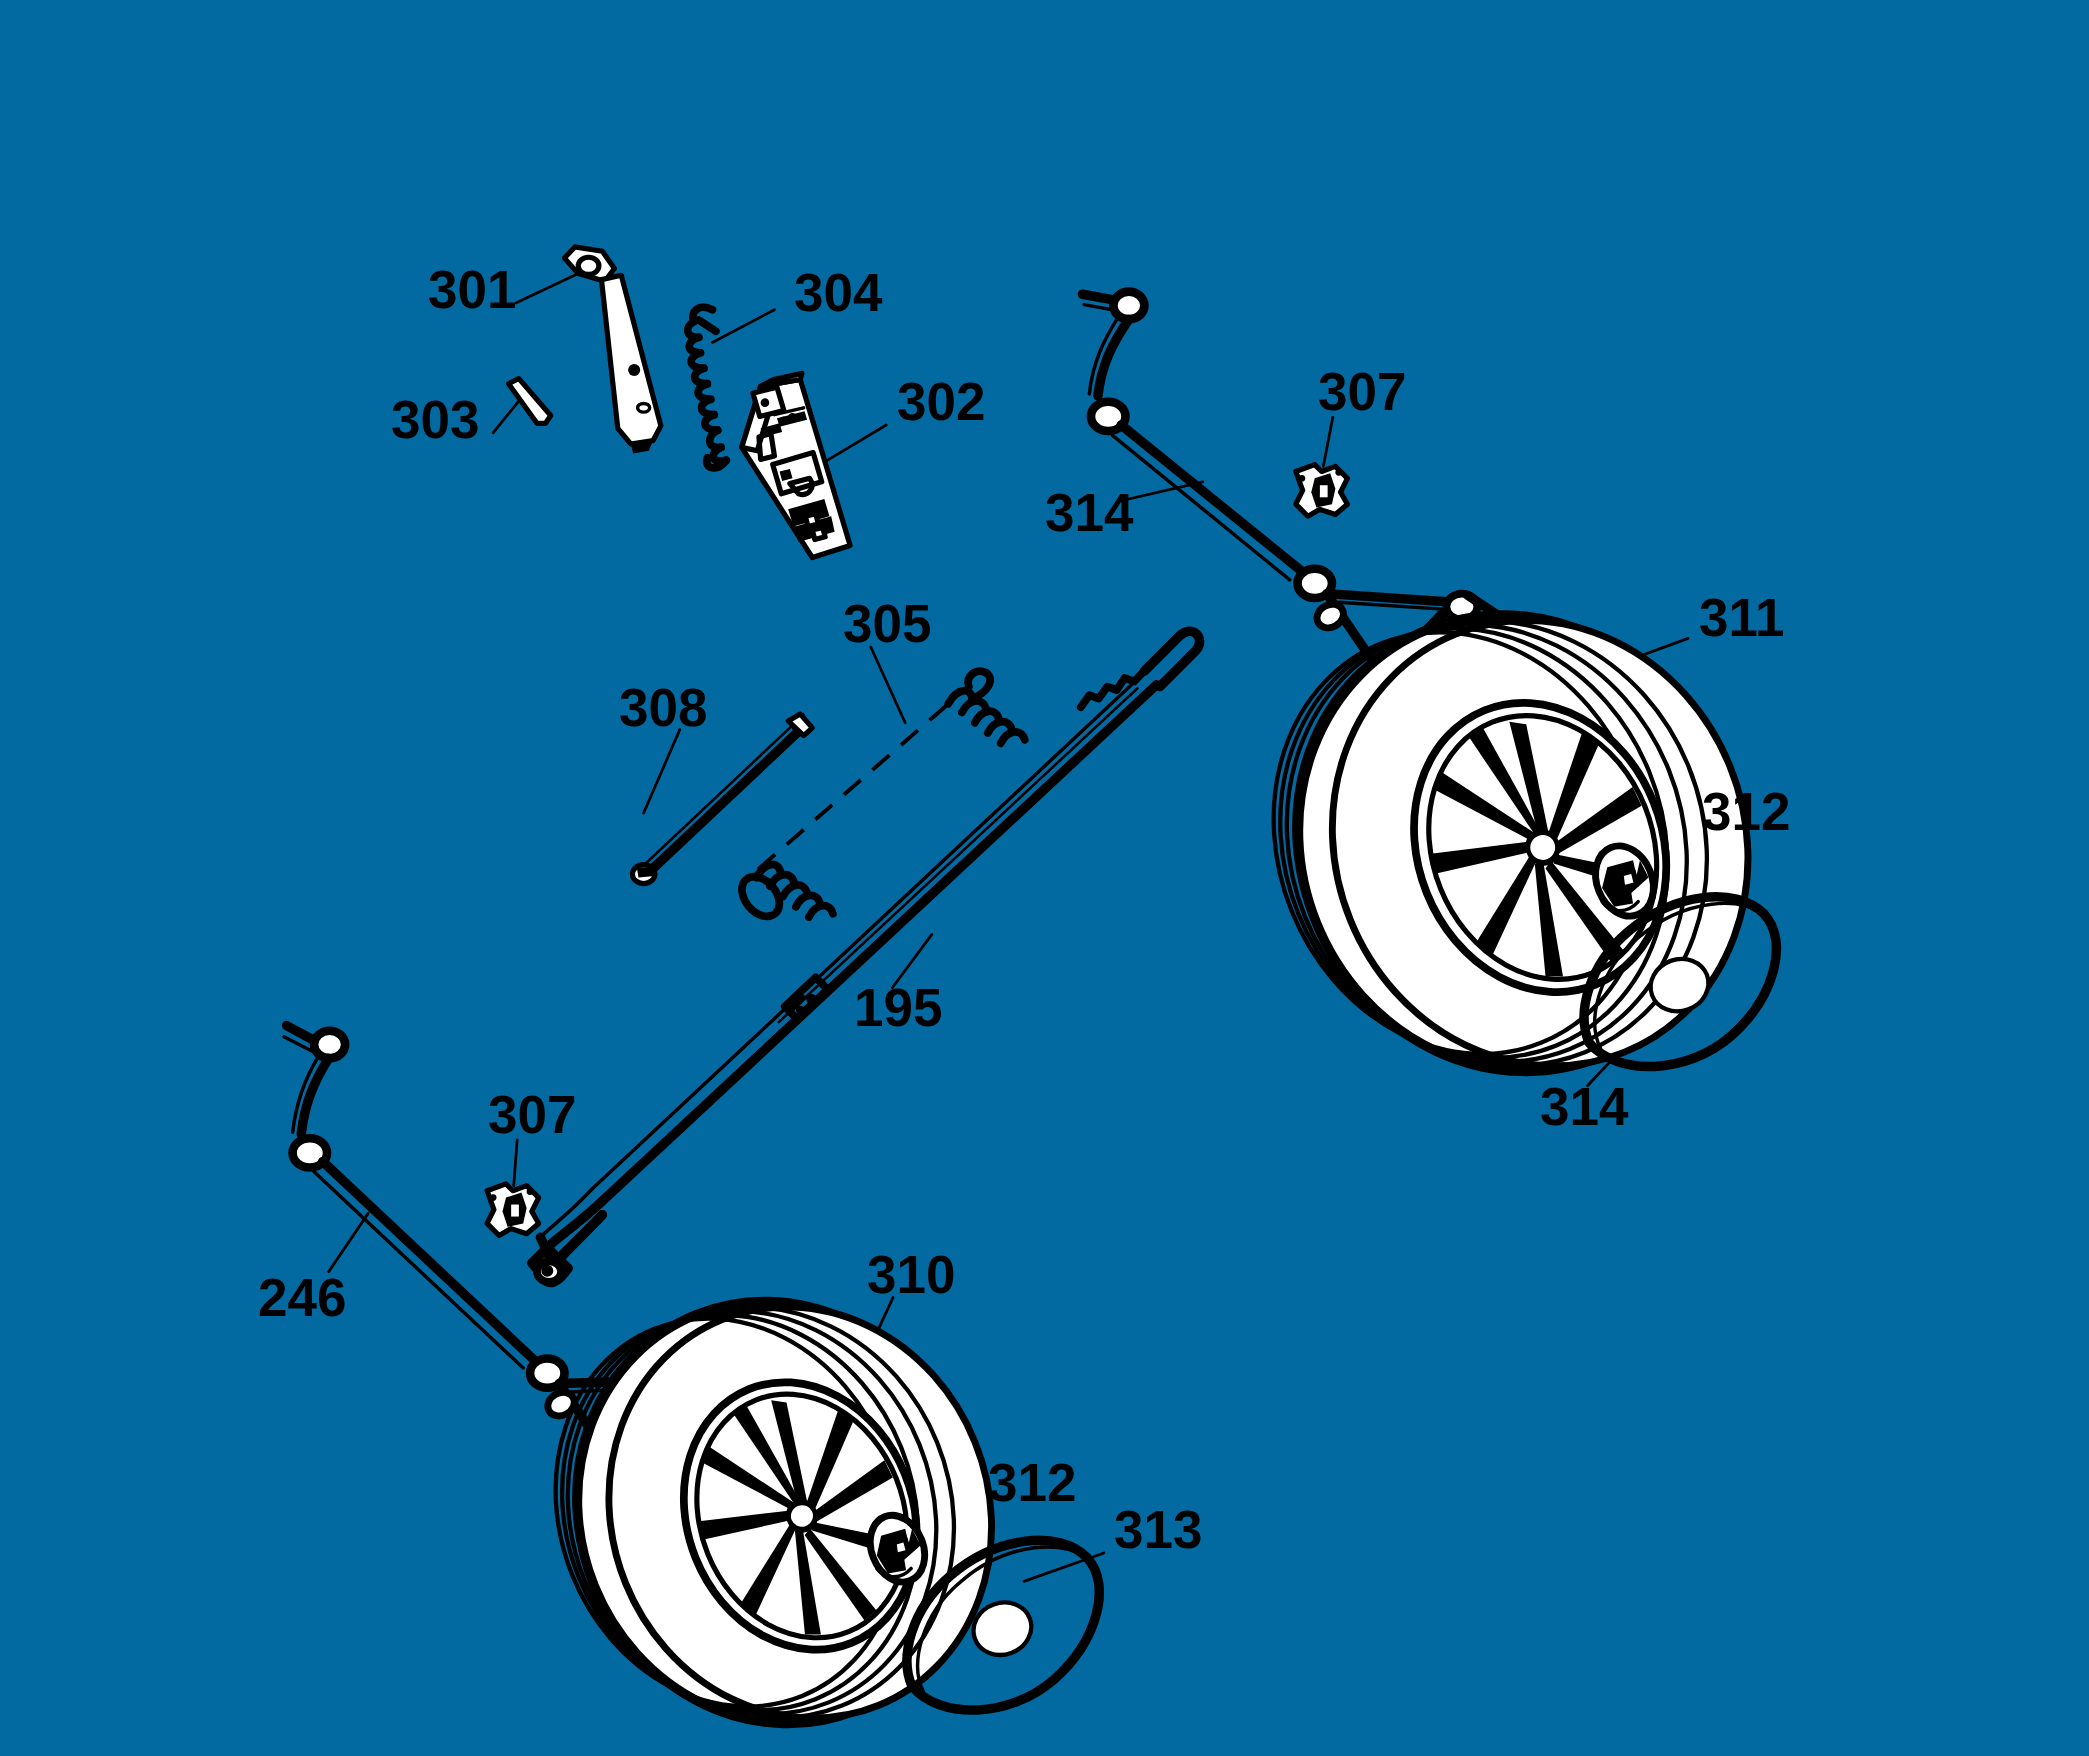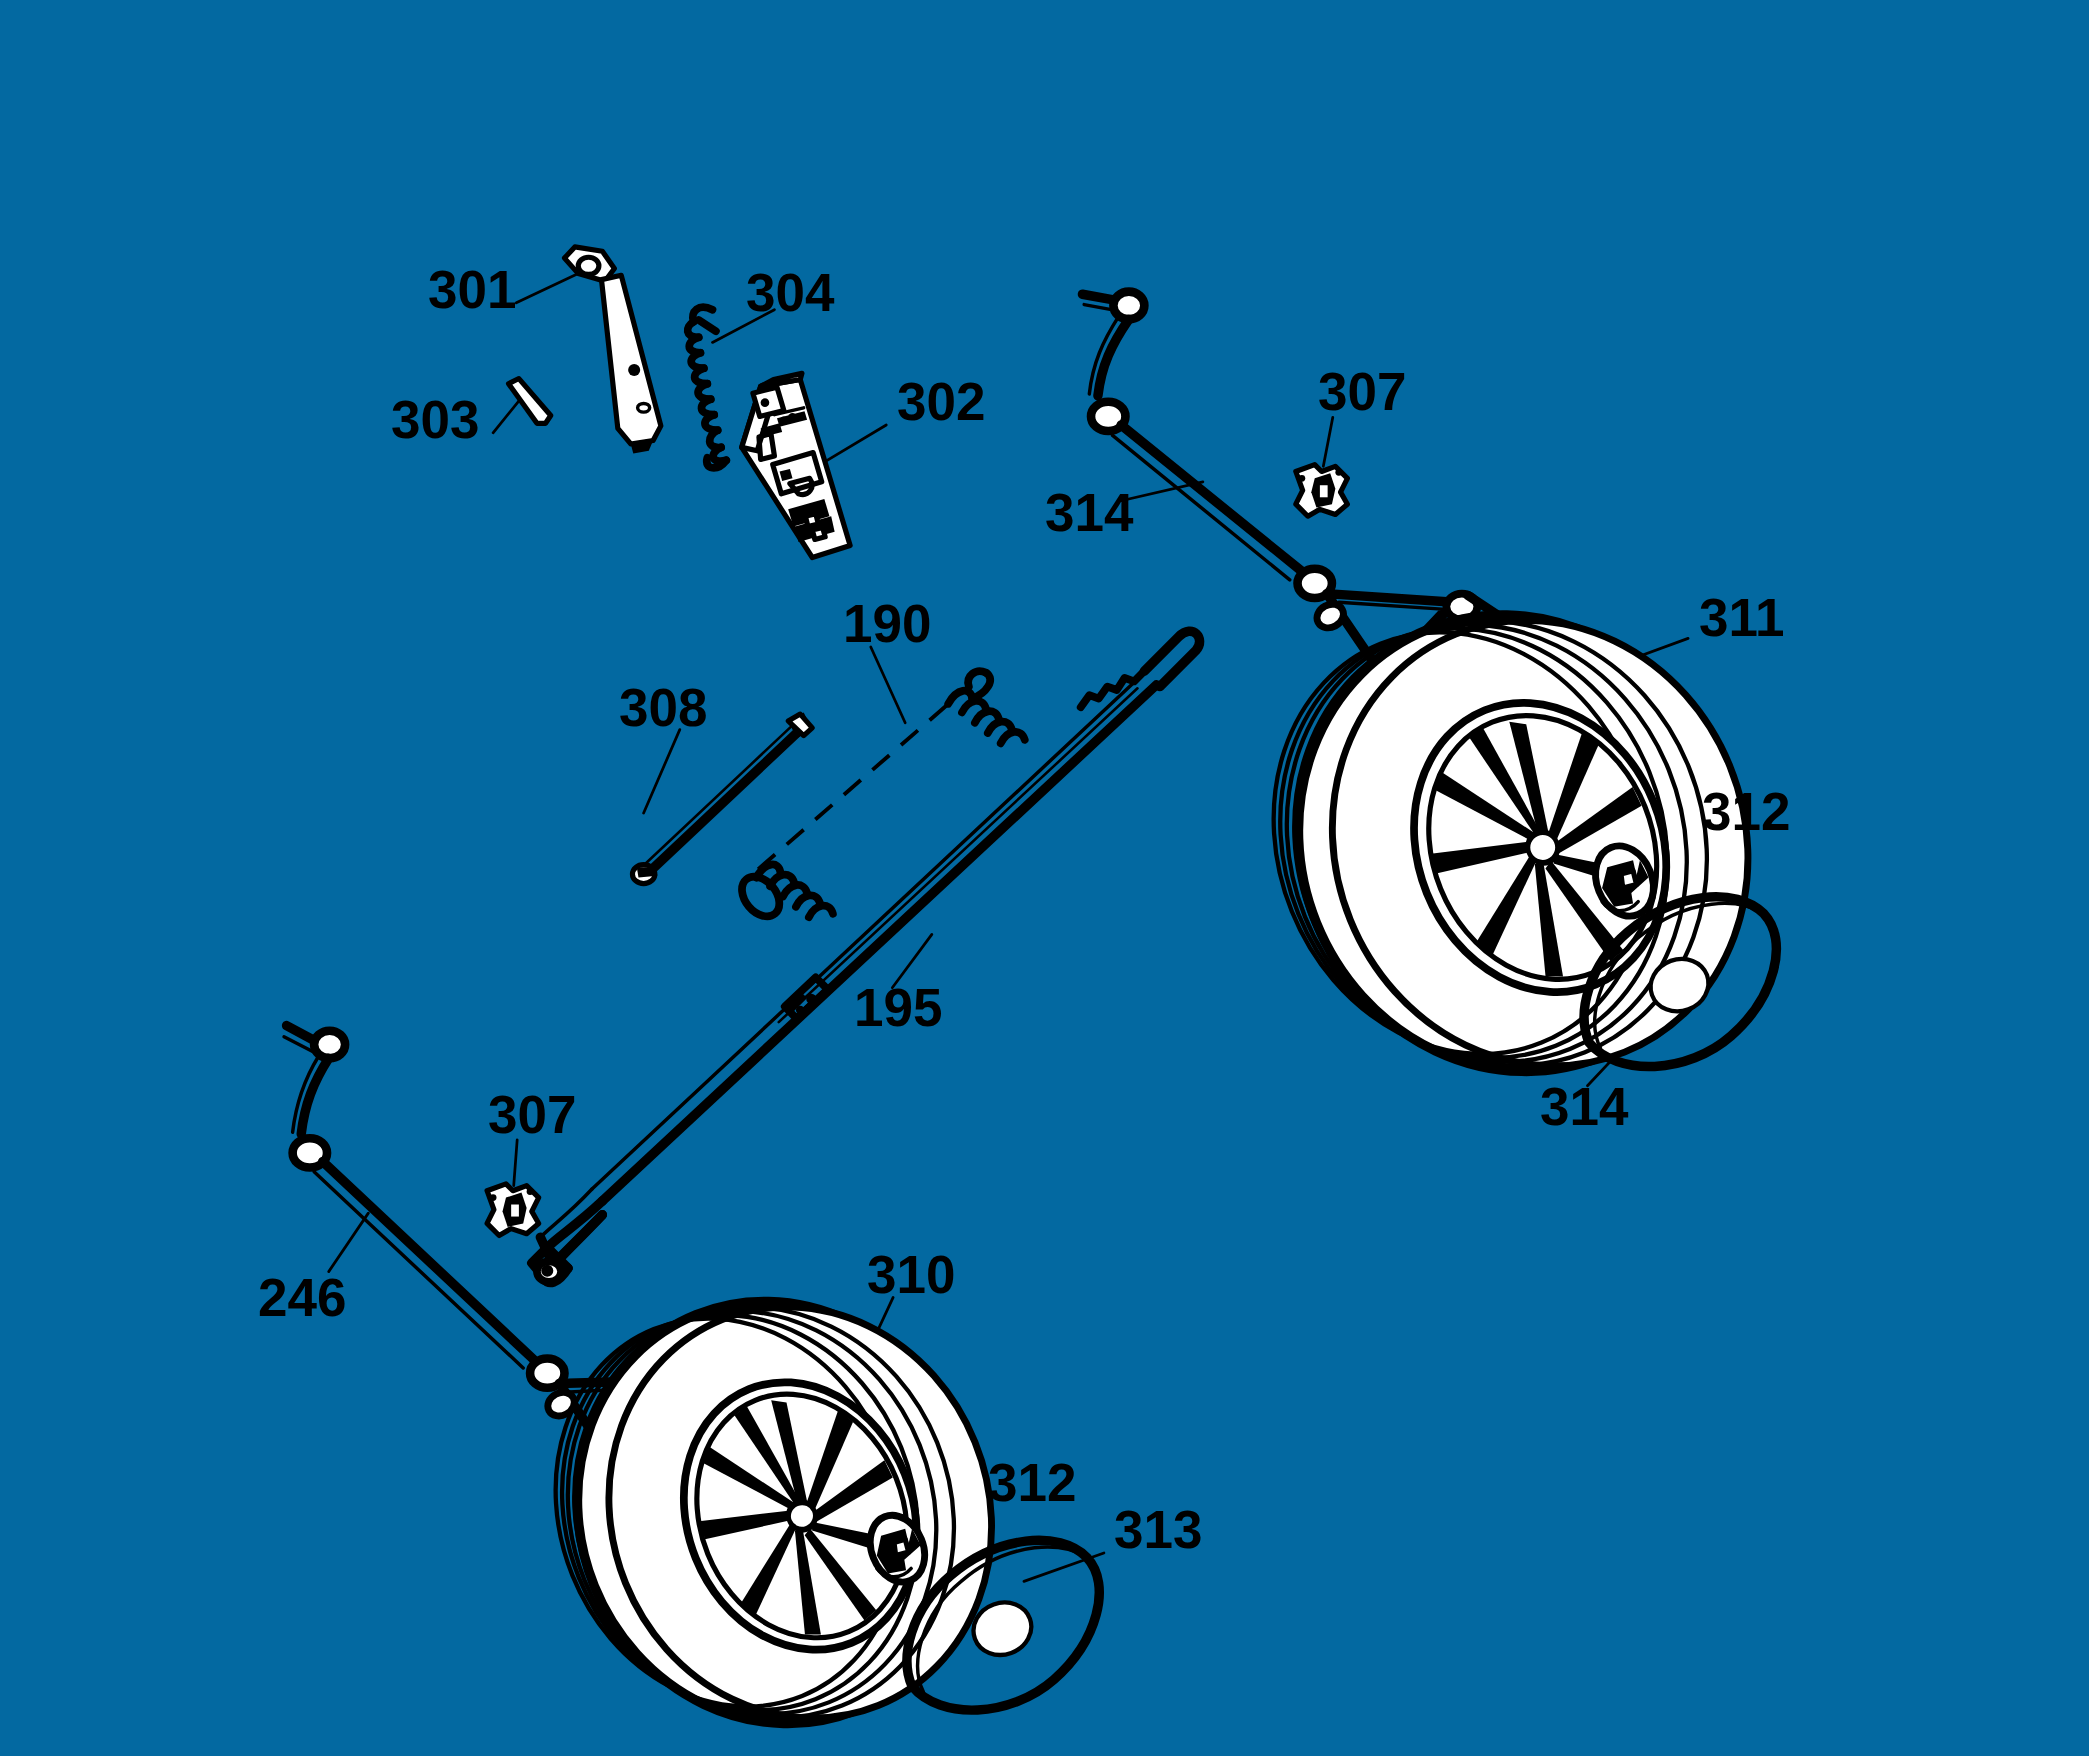--- a/index.html
+++ b/index.html
@@ -320,23 +320,23 @@
     <g>
       <path class="thick" d="M1060 1960 C1045 1926 1059 1870 1105 1831 C1159 1785 1231 1778 1263 1810 C1293 1842 1275 1908 1225 1952 C1175 1996 1093 2000 1060 1960 Z"></path>
       <path class="lnt" d="M1073 1966 C1057 1934 1071 1876 1117 1838 C1169 1793 1241 1786 1271 1817"></path>
       <ellipse cx="1165" cy="1893" rx="34" ry="30" transform="rotate(-20 1165 1893)" fill="#fff" stroke="#000" stroke-width="5"></ellipse>
     </g>
 
   </svg>
 
   <div class="callout-label" style="left:428px;  top:263px;">301</div>
   <div class="callout-label" style="left:391px;  top:393px;">303</div>
-  <div class="callout-label" style="left:746px;  top:266px;">304</div>
+  <div class="callout-label" style="left:794px;  top:266px;">304</div>
   <div class="callout-label" style="left:897px; top:375px;">302</div>
-  <div class="callout-label" style="left:843px;  top:597px;">190</div>
+  <div class="callout-label" style="left:843px;  top:597px;">305</div>
   <div class="callout-label" style="left:619px;  top:681px;">308</div>
   <div class="callout-label" style="left:854px;  top:981px;">195</div>
   <div class="callout-label" style="left:1045px; top:486px;">314</div>
   <div class="callout-label" style="left:1318px; top:365px;">307</div>
   <div class="callout-label" style="left:1699px; top:591px;">311</div>
   <div class="callout-label" style="left:1702px; top:785px;">312</div>
   <div class="callout-label" style="left:1540px; top:1080px;">314</div>
   <div class="callout-label" style="left:258px;  top:1271px;">246</div>
   <div class="callout-label" style="left:488px;  top:1088px;">307</div>
   <div class="callout-label" style="left:867px; top:1248px;text-align:right;">310</div>

